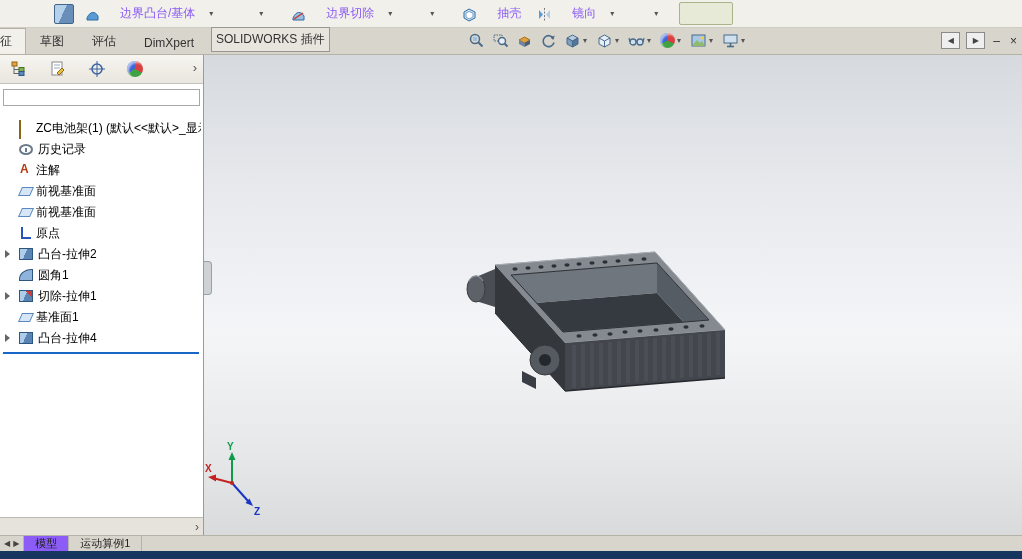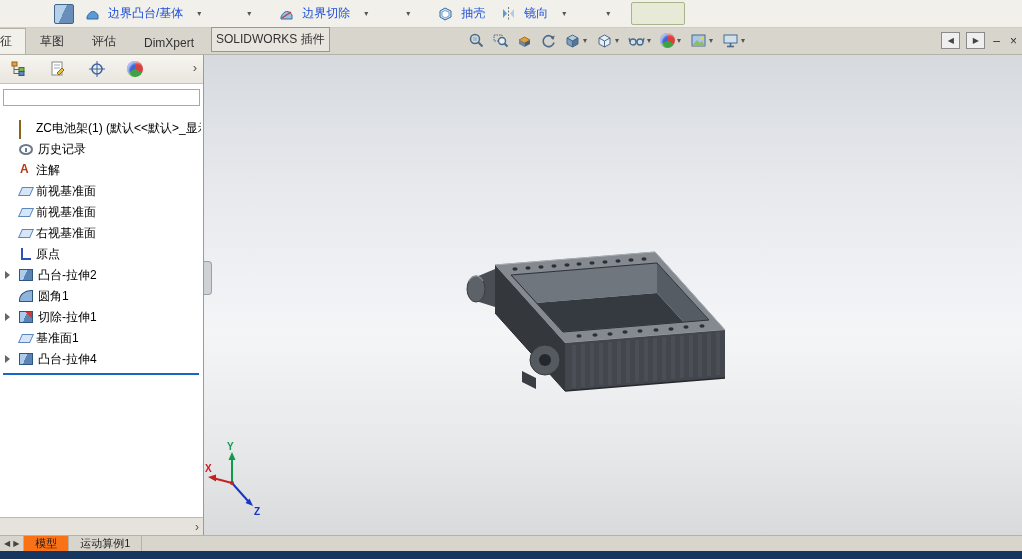--- a/index.html
+++ b/index.html
@@ -2,21 +2,21 @@
 <html style="--rollback-bar: #1a66c8; --taskbar: #17365f; --model-body: #43474d; --accent-blue: #5a84b4;"><head>
 <meta charset="utf-8">
 <style>
   html,body{margin:0;padding:0;background:#888;}
   .app{position:relative;width:1022px;height:559px;overflow:hidden;
        font-family:"Liberation Sans",sans-serif;background:#f2f0ea;
        -webkit-font-smoothing:antialiased;}
   
   .ribbon{height:28px;box-sizing:border-box;display:flex;align-items:center;
           background:#f2f0ea;border-bottom:1px solid #cfccc3;padding-left:54px;gap:6px;}
-  .rbtn{display:flex;align-items:center;gap:8px;font-size:12px;color:#1d4ed8;padding:2px 5px;white-space:nowrap;}
+  .rbtn{display:flex;align-items:flex-end;gap:20px;font-size:12px;color:#8b5cf6;padding:2px 5px;white-space:nowrap;}
   .caret{font-size:8px;color:#555;width:10px;text-align:center;}
   .ribbon-pressed{width:52px;height:21px;background:#e6ead6;border:1px solid #aab38a;border-radius:2px;}
   .clip-ic{width:18px;height:18px;background:linear-gradient(115deg,#aecdea 0 45%,#5a84b4 45%);
            border:1px solid #2e567e;border-radius:2px;opacity:.9;}
   
   .tabband{height:27px;box-sizing:border-box;background:#d8d5cc;border-bottom:1px solid #b5b2a8;
            position:relative;display:flex;align-items:flex-end;}
   .cm-tabs{display:flex;margin-left:-26px;height:26px;align-items:flex-end;}
   .cmtab{padding:4px 13px;font-size:12px;color:#333;border:1px solid transparent;border-bottom:none;}
   .cmtab.active{background:#f2f0ea;border-color:#b5b2a8;}
@@ -80,21 +80,21 @@
             background:linear-gradient(180deg,#d6dade 0%,#e8eaee 30%,#f4f5f7 58%,#e6e7e9 84%,#d9dadc 100%);}
   .viewport svg.model{position:absolute;left:0;top:0;}
   .splitter{position:absolute;left:-1px;top:206px;width:8px;height:32px;background:#ced2d5;
             border:1px solid #9aa0a5;border-left:none;border-radius:0 4px 4px 0;}
   
   .bottombar{height:16px;box-sizing:border-box;background:#d8d5cc;border-top:1px solid #b5b2a8;
              display:flex;align-items:stretch;font-size:11px;color:#222;}
   .bnav{display:flex;align-items:center;gap:3px;padding:0 4px;font-size:8px;color:#444;
         border-right:1px solid #b5b2a8;}
   .btab{display:flex;align-items:center;padding:0 11px;border-right:1px solid #b5b2a8;}
-  .btab.active{background:#f97316;}
+  .btab.active{background:#8b5cf6;}
   .taskbar{height:8px;background:var(--taskbar,#17365f);}
 </style>
 </head>
 <body>
 
 <div class="app">
 
   <div class="ribbon">
     <span class="clip-ic"></span>
     <div class="rbtn">
@@ -284,25 +284,20 @@
           <span class="ic ic-plane"></span>
           <span class="tlabel">前视基准面</span>
         </div>
         <div class="trow">
           <span class="exp"></span>
           <span class="ic ic-plane"></span>
           <span class="tlabel">前视基准面</span>
         </div>
         <div class="trow">
           <span class="exp"></span>
-          <span class="ic ic-plane"></span>
-          <span class="tlabel">右视基准面</span>
-        </div>
-        <div class="trow">
-          <span class="exp"></span>
           <span class="ic ic-origin"></span>
           <span class="tlabel">原点</span>
         </div>
         <div class="trow">
           <span class="exp has"></span>
           <span class="ic ic-boss"></span>
           <span class="tlabel">凸台-拉伸2</span>
         </div>
         <div class="trow">
           <span class="exp"></span>

